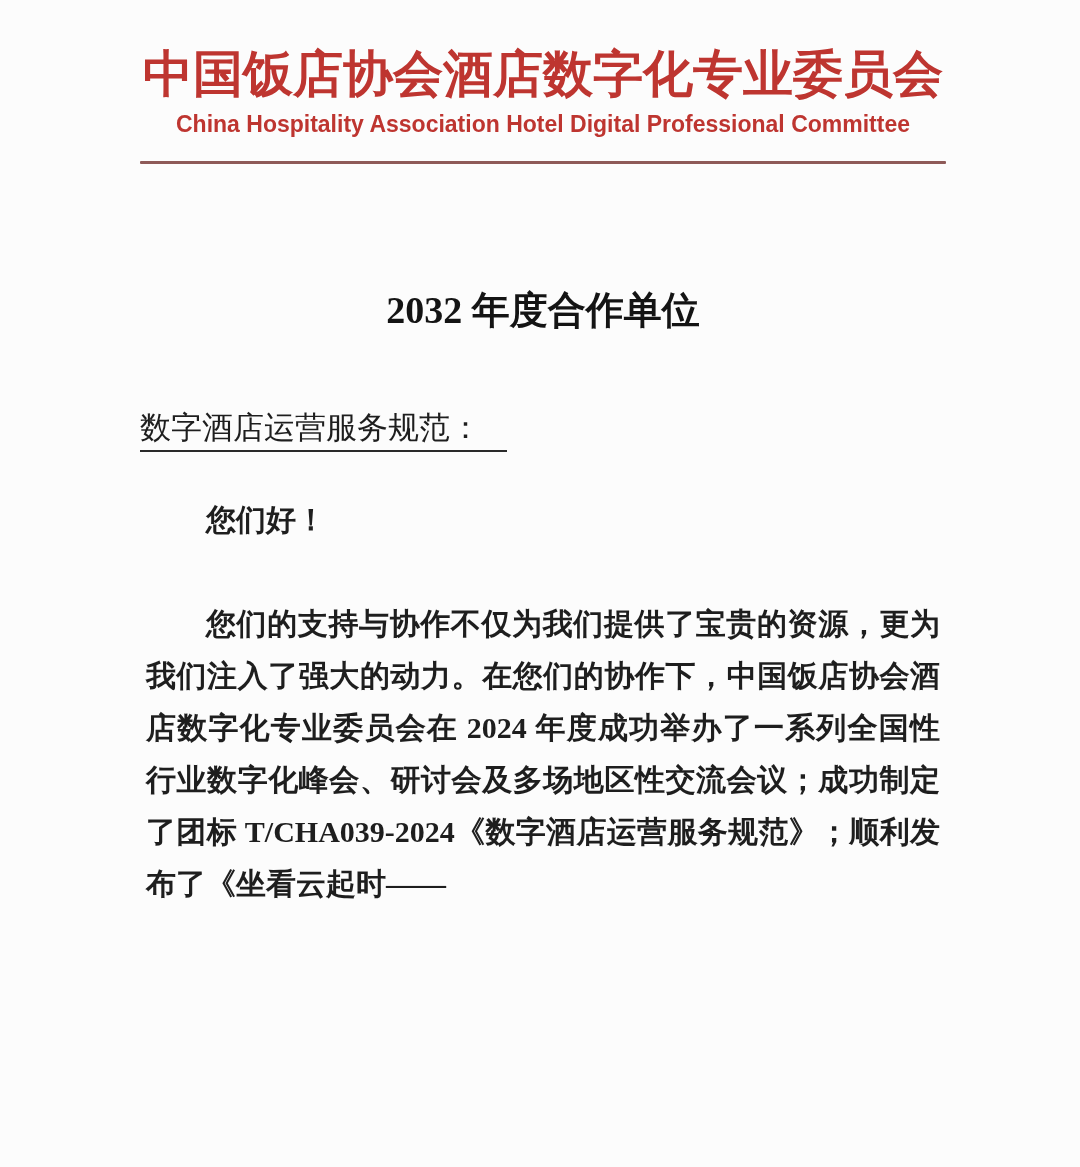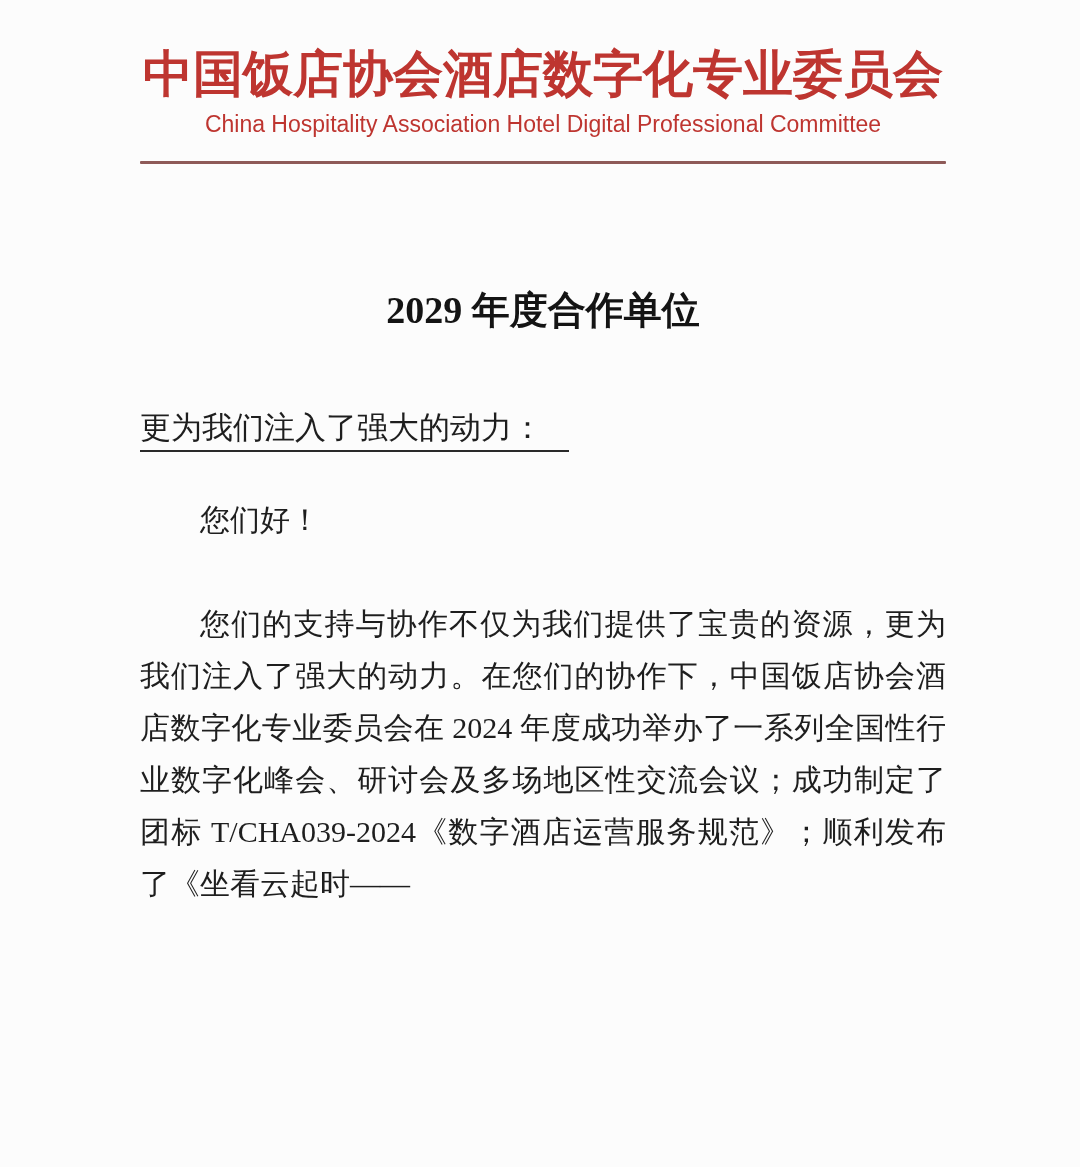--- a/index.html
+++ b/index.html
@@ -32,21 +32,21 @@
     font-weight: 700;
     line-height: 64px;
     letter-spacing: 0px;
     white-space: nowrap;
   }
   .org-en {
     text-align: center;
     color: var(--accent, #be3530);
     font-family: "Liberation Sans", "DejaVu Sans", sans-serif;
     font-size: 23px;
-    font-weight: 400;
+    font-weight: 700;
     line-height: 30px;
     margin-top: 3px;
     white-space: nowrap;
   }
   .divider {
     width: 806px;
     height: 3px;
     margin-top: 22px;
     background: var(--divider, #8e5a58);
     border-radius: 1px;
@@ -74,46 +74,47 @@
     padding-right: 26px;
     padding-bottom: 5px;
   }
   .letter-text {
     margin-top: 46px;
     font-size: 30px;
     line-height: 52px;
     text-align: justify;
   }
   .para {
-    margin: 0;
+    margin: 6px;
     text-indent: 2em;
+    font-weight: bold;
   }
   .para-gap {
     margin-top: 52px;
   }
 </style>
 </head>
 <body>
 
 <div class="page">
   <div class="sheet">
 
     <header class="letterhead">
       <div class="org-zh">中国饭店协会酒店数字化专业委员会</div>
       <div class="org-en">China Hospitality Association Hotel Digital Professional Committee</div>
       <div class="divider"></div>
     </header>
 
     <main>
       <h1 class="title">
-        <span class="title-line">2029 年度合作单位</span>
+        <span class="title-line">2032 年度合作单位</span>
       </h1>
 
       <p class="salutation">
-        <span class="underlined">更为我们注入了强大的动力：</span>
+        <span class="underlined">数字酒店运营服务规范：</span>
       </p>
 
       <div class="letter-text">
         <p class="para">您们好！</p>
         <p class="para para-gap">您们的支持与协作不仅为我们提供了宝贵的资源，更为我们注入了强大的动力。在您们的协作下，中国饭店协会酒店数字化专业委员会在 2024 年度成功举办了一系列全国性行业数字化峰会、研讨会及多场地区性交流会议；成功制定了团标 T/CHA039-2024《数字酒店运营服务规范》；顺利发布了《坐看云起时——</p>
       </div>
     </main>
 
   </div>
 </div>

